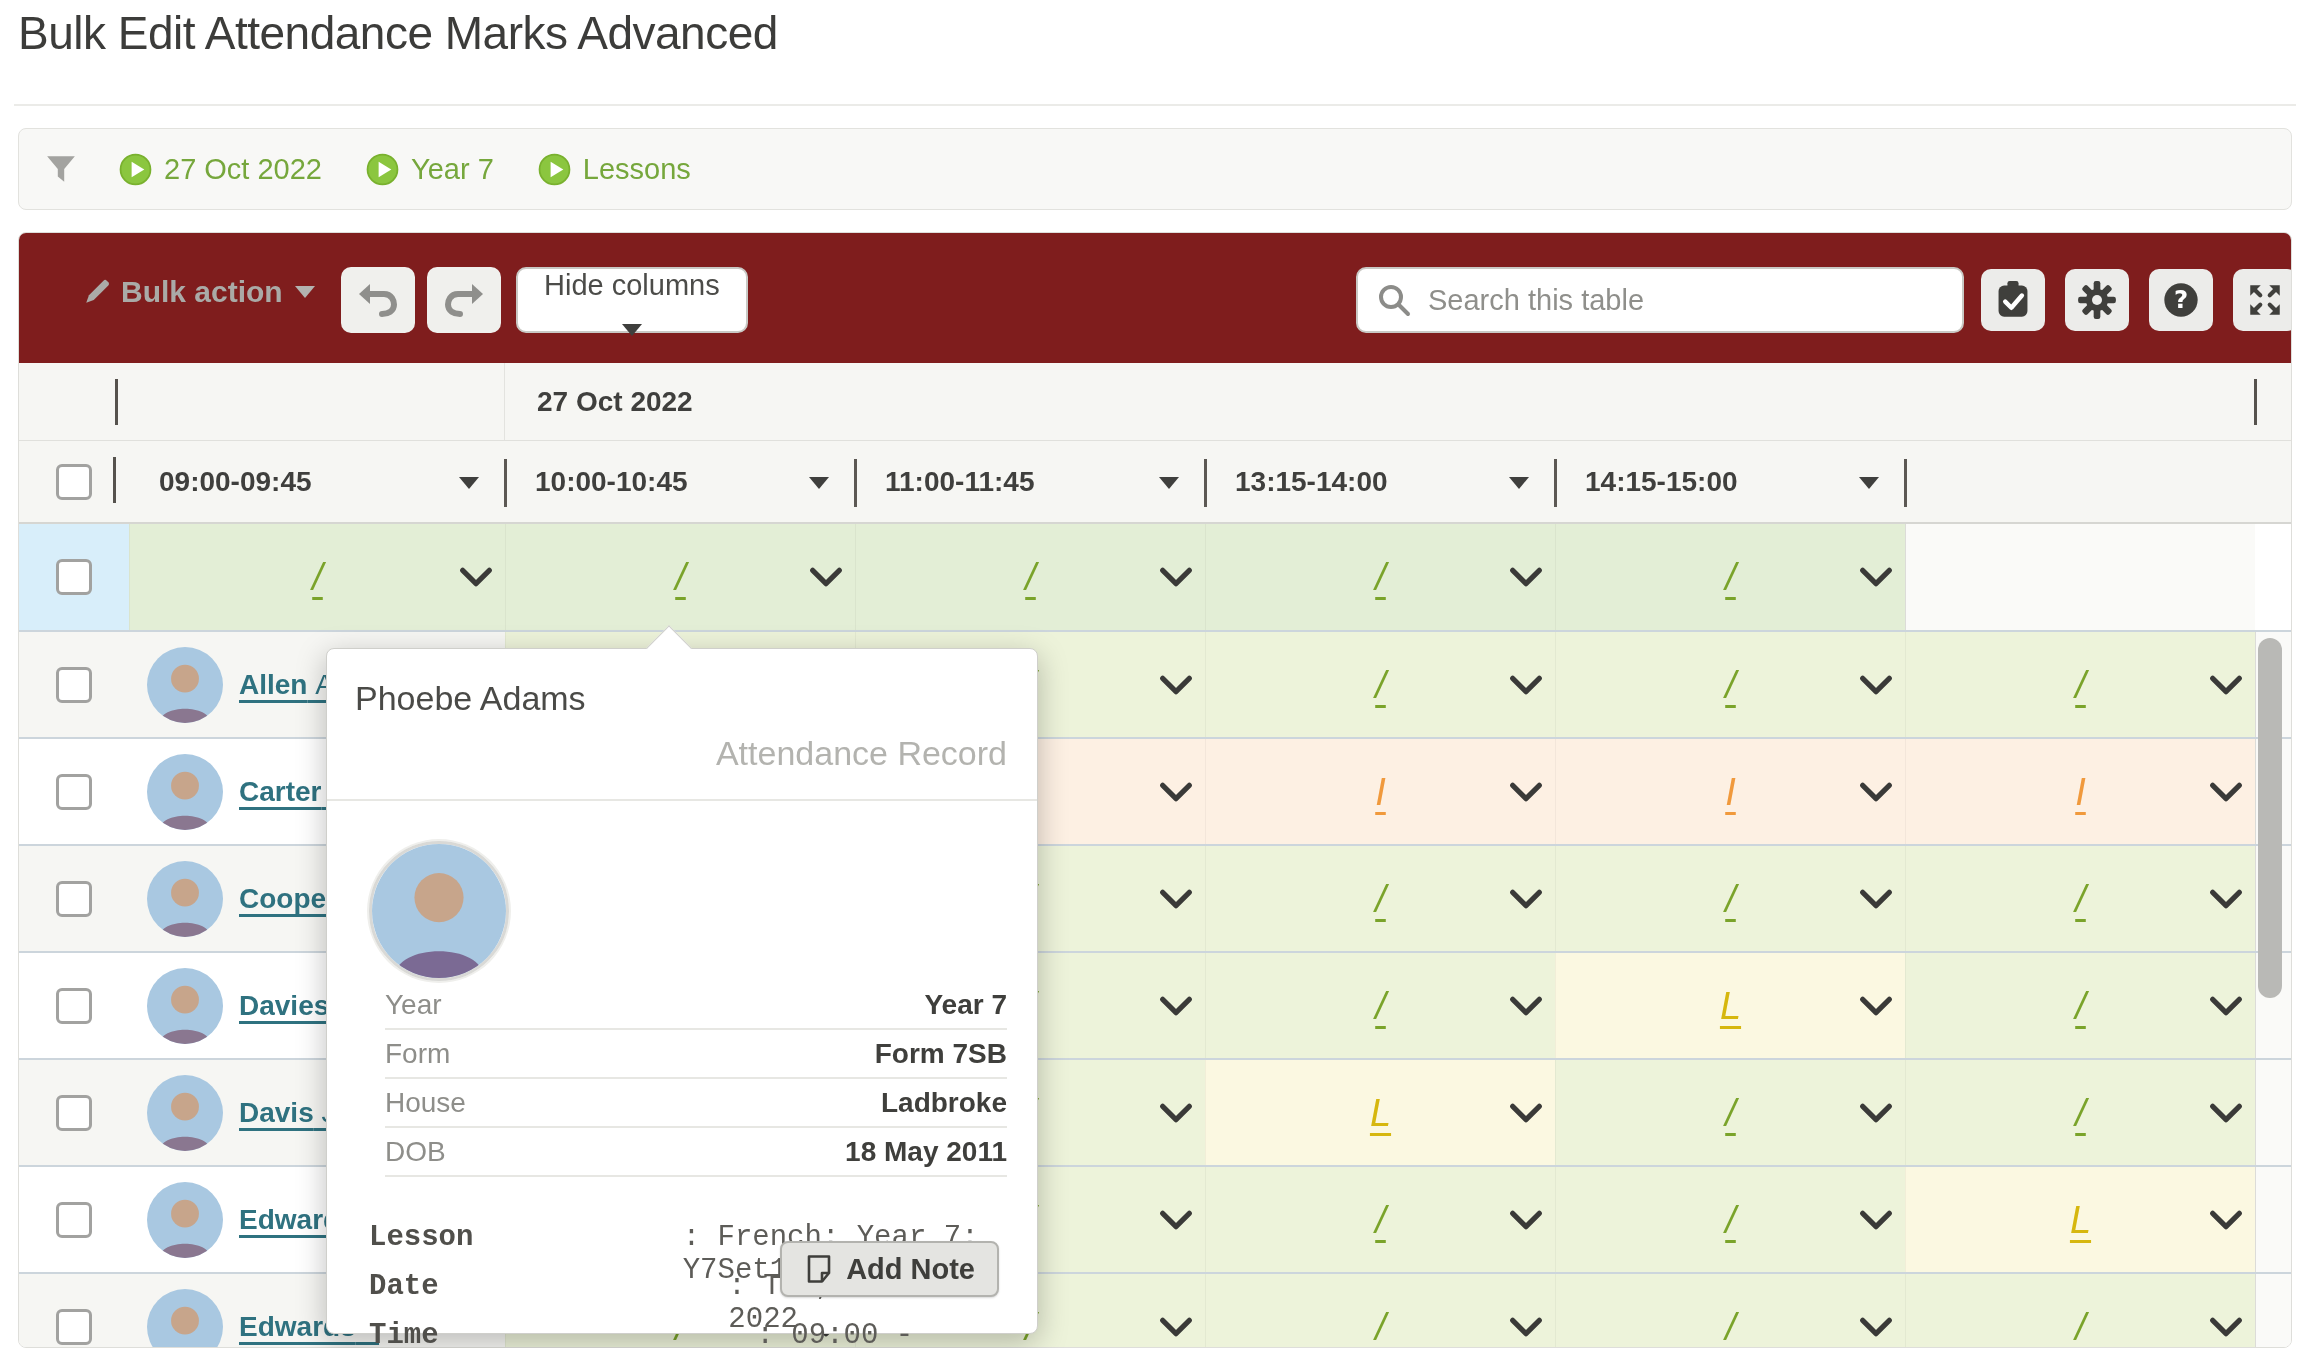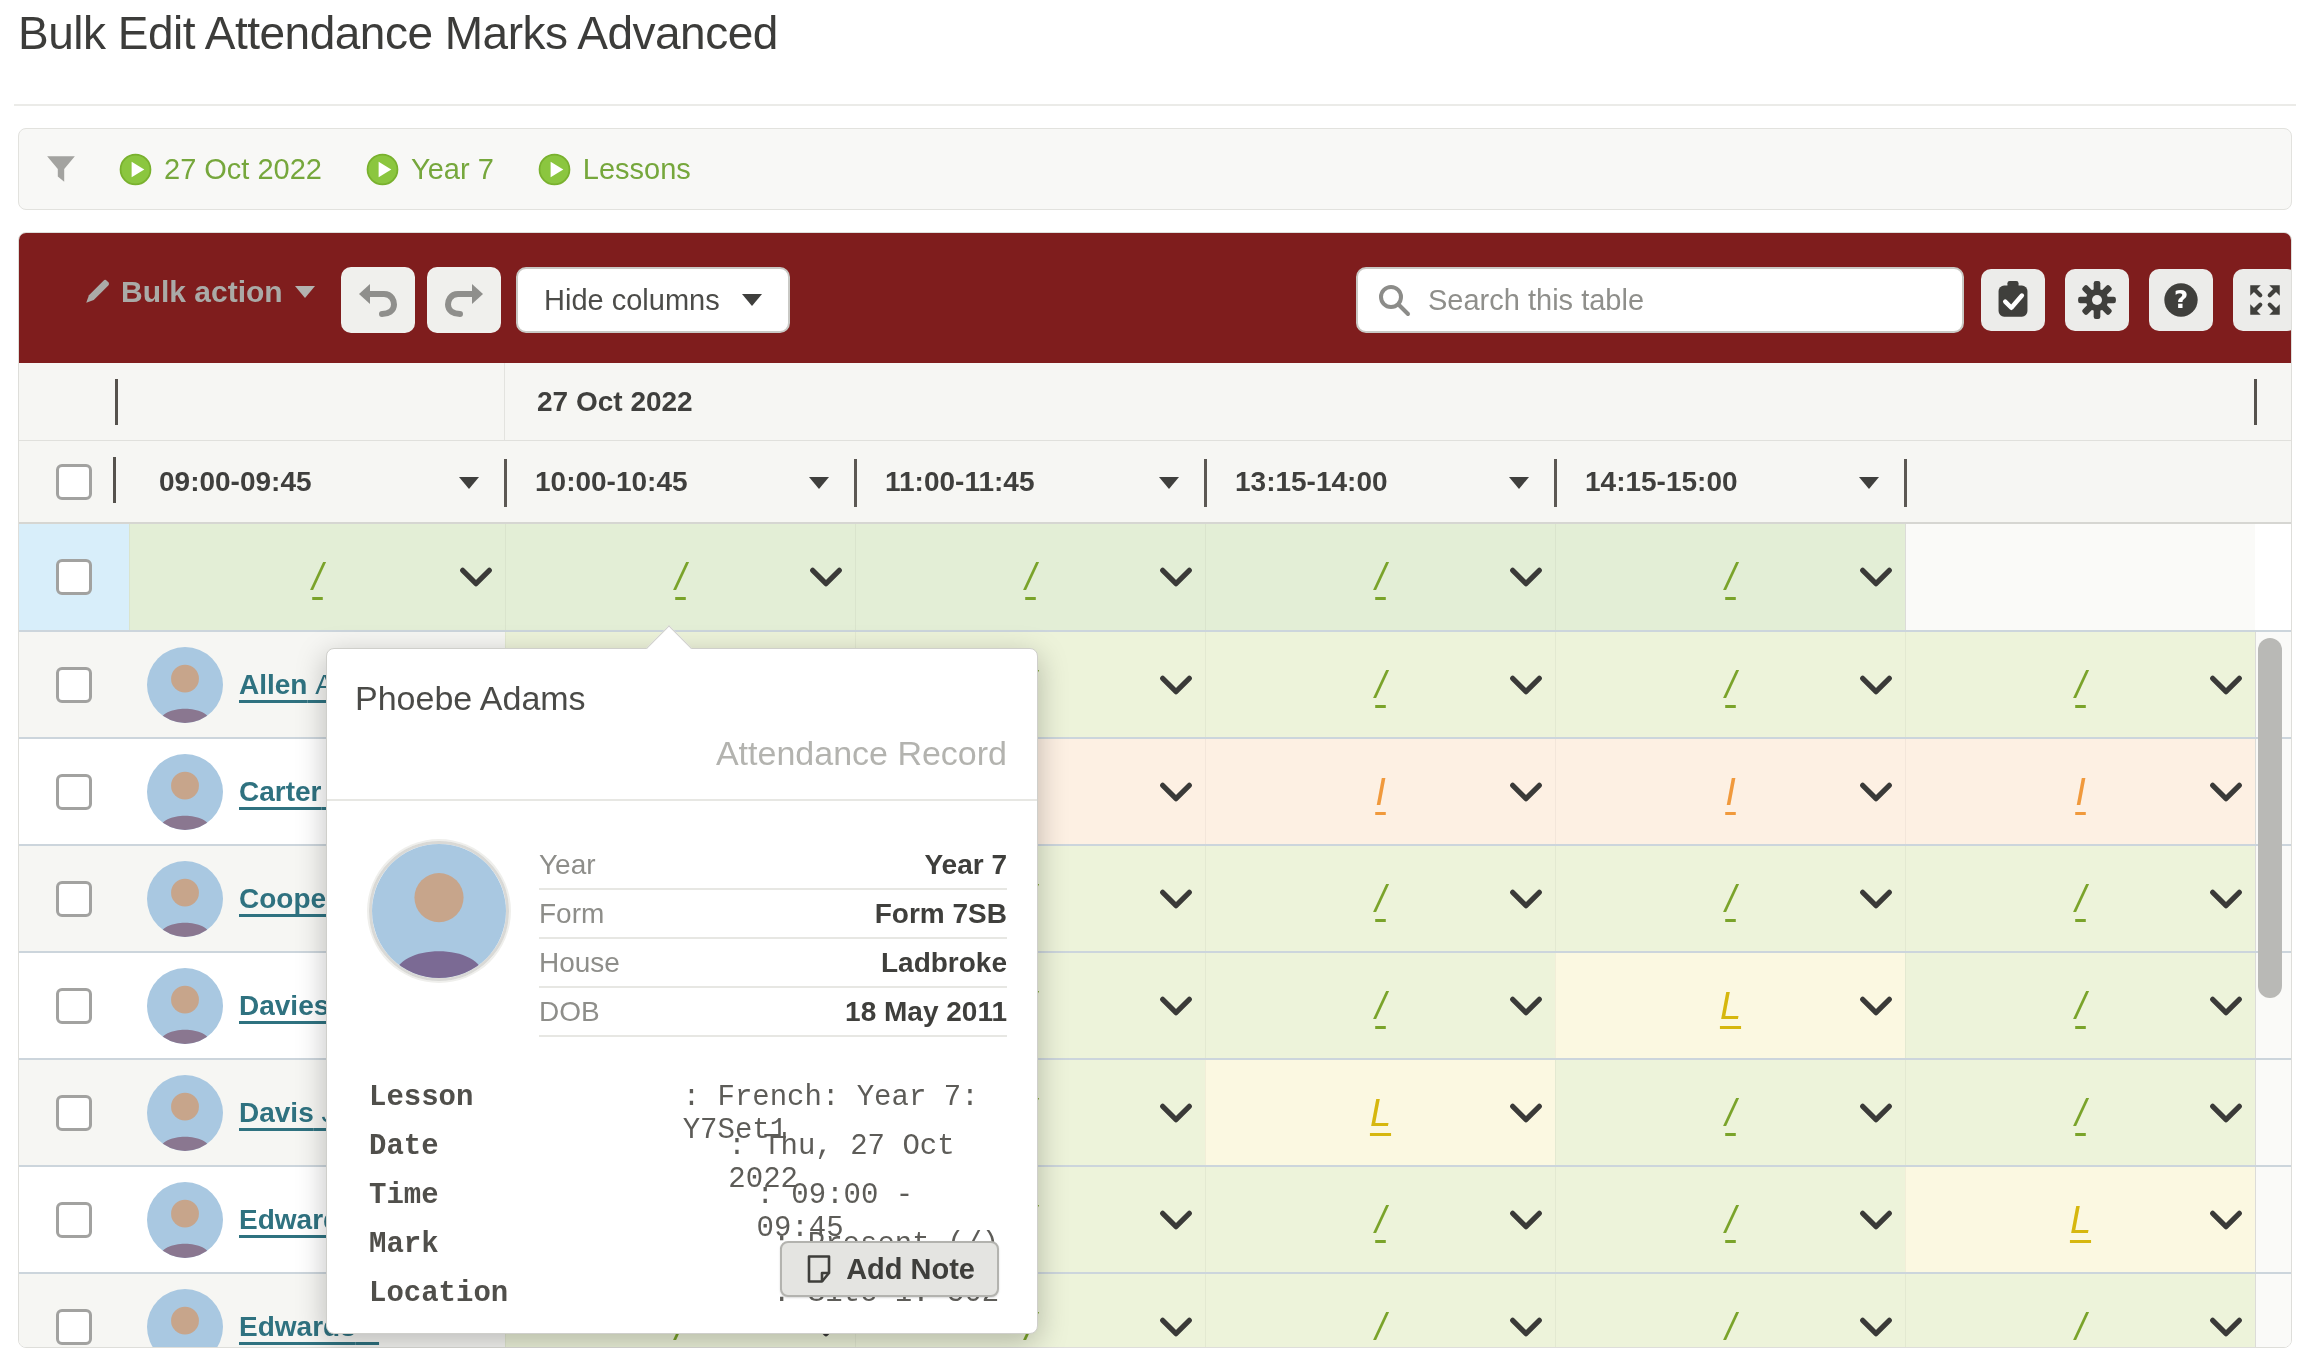--- a/index.html
+++ b/index.html
@@ -26,21 +26,21 @@
   .toolbar { position:absolute; left:0; top:0; width:100%; height:130px; background:#7f1d1d; }
   .bulk-action { position:absolute; left:64px; top:42px; display:flex; align-items:center; cursor:default; }
   .bulk-action .ba-label { font-size:30px; font-weight:600; color:#aaaaa7; margin:0 12px 0 10px; }
   .caret { width:0; height:0; border-left:10px solid transparent; border-right:10px solid transparent; border-top:12px solid #3f3f3d; }
   .caret.gray { border-top-color:#b3b3b0; }
   .tool-btn { position:absolute; top:34px; width:74px; height:66px; background:#f0f0ed; border:none; border-radius:10px;
     display:flex; align-items:center; justify-content:center; cursor:pointer; }
   .tool-btn.undo { left:322px; }
   .tool-btn.redo { left:408px; }
   .hide-columns { position:absolute; left:497px; top:34px; height:66px; padding:0 26px; background:#fff;
-    border:2px solid #c9c9c5; border-radius:10px; display:flex; align-items:center; gap:22px; cursor:pointer; }
+    border:2px solid #c9c9c5; border-radius:10px; display:flex; align-items:center; gap:22px; cursor:pointer;flex-direction:column; }
   .hide-columns span { font-size:29px; color:#4c4c49; }
   .search-box { position:absolute; left:1337px; top:34px; width:608px; height:66px; background:#fff;
     border:2px solid #c9c9c5; border-radius:10px; display:flex; align-items:center; padding:0 18px; }
   .search-box input { border:none; outline:none; font-size:29px; color:#555; width:100%; margin-left:16px;
     font-family:"Liberation Sans","DejaVu Sans",sans-serif; background:transparent; }
   .search-box input::placeholder { color:#8f8f8b; opacity:1; }
   .icon-btn { position:absolute; top:36px; width:64px; height:62px; background:#ececea; border:none; border-radius:10px;
     display:flex; align-items:center; justify-content:center; cursor:pointer; }
 
   
@@ -78,21 +78,21 @@
 
   
   .popover { position:absolute; left:326px; top:648px; width:712px; height:686px; background:#fff;
     border:1px solid #cfcfcb; border-radius:8px; box-shadow:0 8px 30px rgba(0,0,0,0.25); z-index:20; }
   .pop-arrow { position:absolute; left:326px; top:-17px; width:32px; height:32px; background:#fff;
     border-left:1px solid #cfcfcb; border-top:1px solid #cfcfcb; transform:rotate(45deg); }
   .pop-inner { position:relative; width:100%; height:100%; padding:30px 30px 26px 28px; }
   .pop-name { font-size:34px; color:#4a4a47; }
   .pop-type { font-size:34px; color:#b3b3af; text-align:right; margin-top:16px; }
   .pop-div { border-top:2px solid #e7e7e3; margin:26px -30px 0 -28px; }
-  .pop-body { display:flex; margin-top:40px; }
+  .pop-body { display:flex; margin-top:40px;flex-direction:column; }
   .pop-photo { width:140px; height:140px; border-radius:50%; border:3px solid #d9d9d6; box-shadow:0 0 0 2px #efefec; overflow:hidden; flex:none; margin-left:14px; }
   .pop-info { flex:1; margin-left:30px; }
   .pop-info-row { display:flex; justify-content:space-between; align-items:baseline; height:49px; border-bottom:2px solid #e7e7e3; padding-top:8px; }
   .pop-info-row .pi-label { font-size:28px; color:#8e8e8a; }
   .pop-info-row .pi-value { font-size:28px; font-weight:700; color:#3f3f3c; }
   .pop-lesson { margin-top:44px; margin-left:14px; }
   .pop-lesson-row { display:flex; height:49px;font-family:Liberation Mono, monospace; }
   .pop-lesson-row .pl-label { width:404px; font-size:29px; font-weight:700; color:#504f4b; }
   .pop-lesson-row .pl-value { font-size:29px; color:#5d5c58; }
   .add-note { position:absolute; right:38px; bottom:36px; height:56px; padding:0 22px; background:#e4e4e1;

